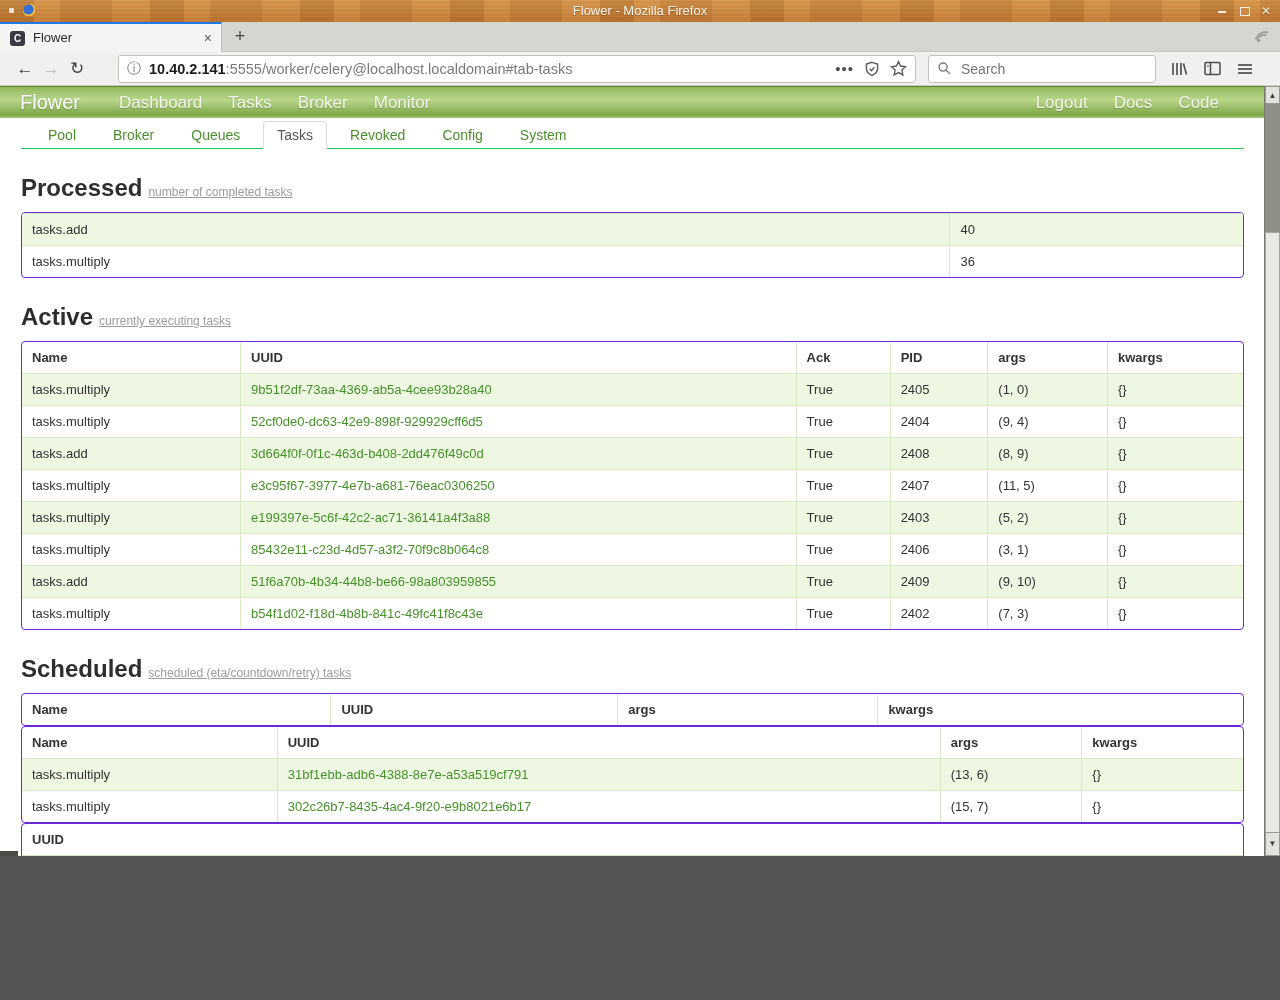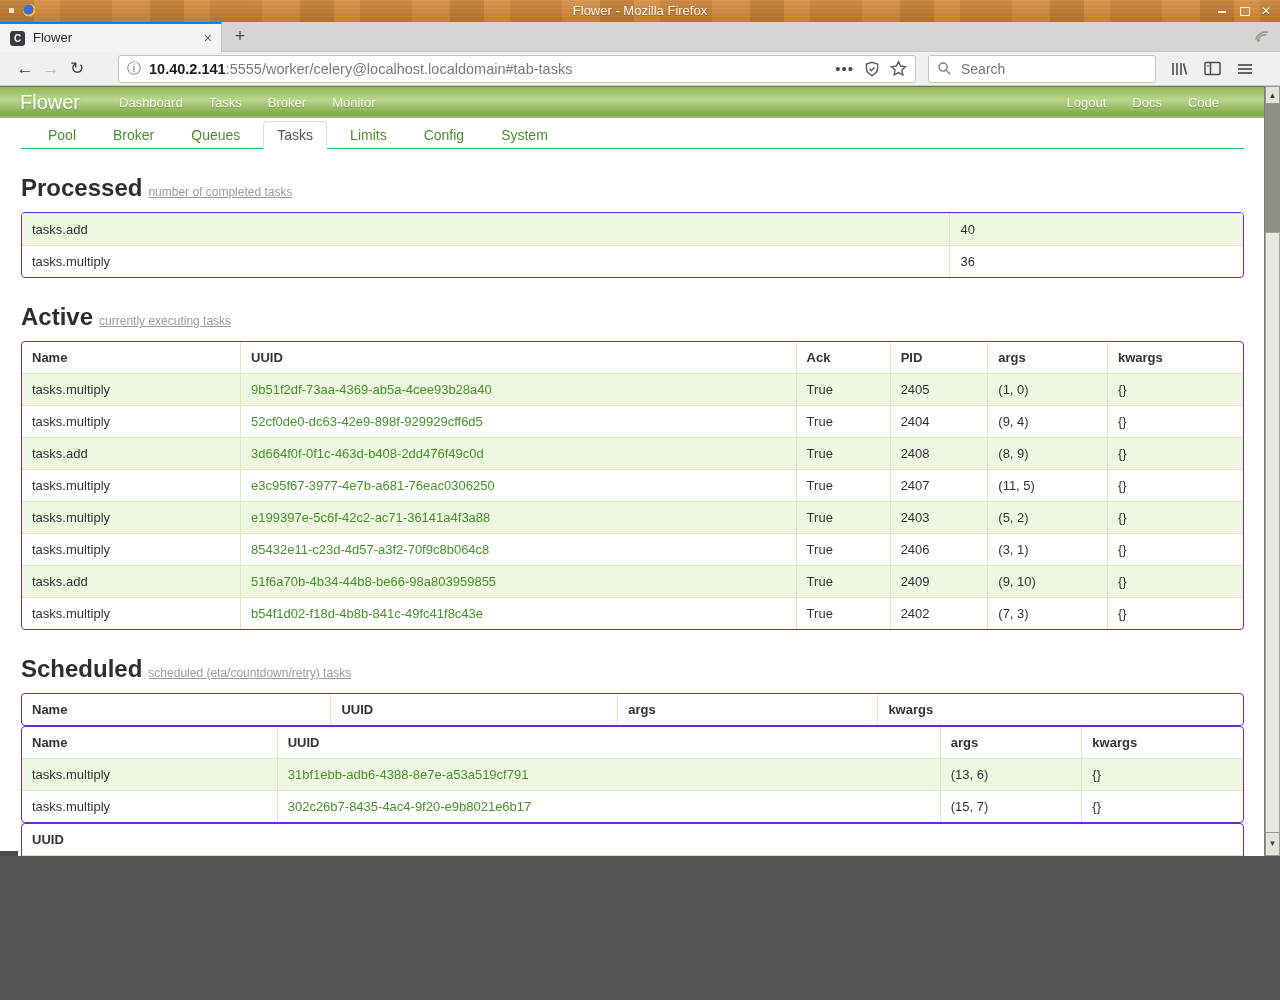--- a/index.html
+++ b/index.html
@@ -64,21 +64,21 @@
 
   
   .viewport{ position:absolute; top:86px; left:0; width:1264px; bottom:0; background:#fff; overflow:hidden;}
 
   .navbar{ height:32px; display:flex; align-items:center;
     background:linear-gradient(180deg,#93b75c 0%,#b9d78c 42%,#7ea647 90%,#a7c679 100%);
     border-top:1px solid #5d8531;}
   .brand{ color:#fff; font-size:20px; margin:0 26px 0 20px; text-shadow:0 1px 2px rgba(40,70,10,.35);}
   .nav-left,.nav-right{ display:flex; align-items:center;}
   .nav-right{ margin-left:auto; margin-right:32px;}
-  .nav-link{ color:#f4f8ec; font-size:13px; padding:0 13px; text-decoration:none; text-shadow:0 1px 1px rgba(40,70,10,.3);}
+  .nav-link{ color:#f4f8ec; font-size:17px; padding:0 13px; text-decoration:none; text-shadow:0 1px 1px rgba(40,70,10,.3);}
 
   .content{ margin-left:21px; width:1223px;}
 
   .subtabs{ display:flex; margin:0; padding:3px 0 0 13px; border-bottom:1px solid #22c55e;}
   .subtab{ display:block; padding:5px 13px; margin:0 9px -1px 0; font-size:14px; color:#4a8f2c; text-decoration:none;
     border:1px solid transparent; border-radius:4px 4px 0 0;}
   .subtab.on{ color:#555; background:#fff; border-color:#ddd #ddd transparent #ddd;}
 
   h2.sec{ margin:25px 0 10px; font-size:24px; color:#2e2e2e; font-weight:bold;}
   h2.sec small{ font-size:12px; font-weight:normal; color:#9b9b9b; margin-left:6px;text-decoration:underline;}
@@ -201,21 +201,21 @@
         </span>
     </div>
 
     <div class="content">
 
       <nav class="subtabs">
           <a href="#" class="subtab">Pool</a>
           <a href="#" class="subtab">Broker</a>
           <a href="#" class="subtab">Queues</a>
           <a href="#" class="subtab on">Tasks</a>
-          <a href="#" class="subtab">Limits</a>
+          <a href="#" class="subtab">Revoked</a>
           <a href="#" class="subtab">Config</a>
           <a href="#" class="subtab">System</a>
         </nav>
 
       <section>
         <h2 class="sec"><span>Processed</span><small>number of completed tasks</small></h2>
         <div class="tblwrap">
             <table class="tbl t-processed">
               <colgroup>
                 <col class="c0">

